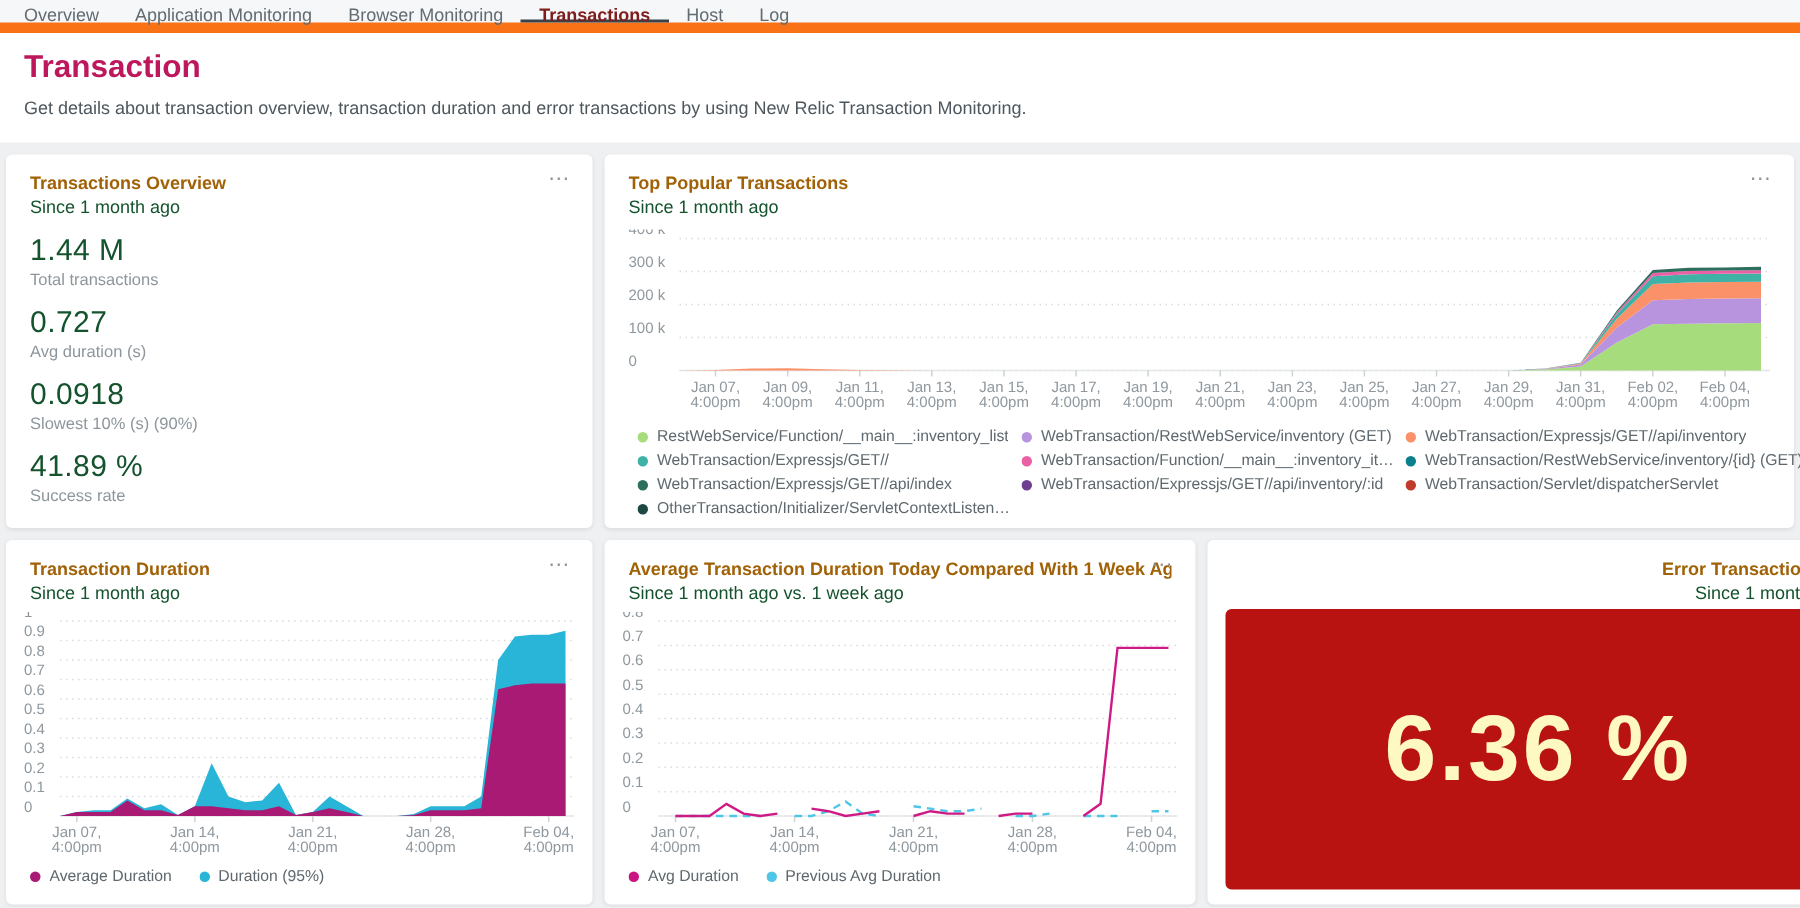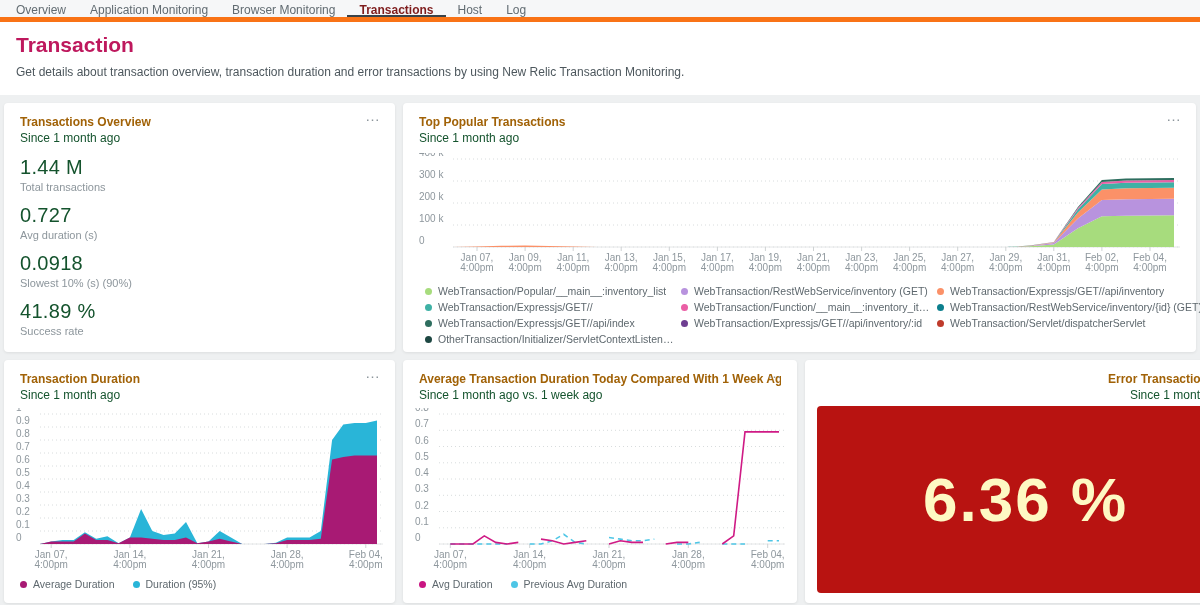--- a/index.html
+++ b/index.html
@@ -6,21 +6,21 @@
   html,body { width:1200px; height:605px; }
   body {
     position:relative; overflow:hidden;
     background:#eef0f1;
     font-family:"Liberation Sans", sans-serif;
     color:#2b353b;
   }
   
   .navbar {
     position:absolute; top:0; left:0; right:0; height:22px;
-    background:#f6f7f8; border-bottom:5px solid #f97316;
+    background:#f6f7f8; border-bottom:7px solid #f97316;
     display:flex; align-items:stretch; padding-left:4px;
   }
   .tab {
     font-size:12px; color:#616b71; padding:0 12px; line-height:20px;
     cursor:pointer; border-bottom:2px solid transparent; white-space:nowrap;
   }
   .tab.active { color:#7f1d1d; font-weight:700; border-bottom-color:#39434a; }
   
   .page-header {
     position:absolute; top:22px; left:0; right:0; height:73px;
@@ -181,21 +181,21 @@
       <path d="M34.0 94.0 L58.0 94.0 L82.1 94.0 L106.1 94.0 L130.1 94.0 L154.2 94.0 L178.2 94.0 L202.2 94.0 L226.3 94.0 L250.3 94.0 L274.3 94.0 L298.4 94.0 L322.4 94.0 L346.4 94.0 L370.5 94.0 L394.5 94.0 L418.5 94.0 L442.6 94.0 L466.6 94.0 L490.6 94.0 L514.7 94.0 L538.7 94.0 L562.7 94.0 L586.8 94.0 L610.8 93.0 L634.8 90.0 L658.9 65.4 L682.9 47.1 L706.9 46.3 L731.0 46.0 L755.0 45.8 L755.0 62.3 L731.0 62.5 L706.9 62.8 L682.9 63.2 L658.9 75.3 L634.8 91.4 L610.8 93.3 L586.8 94.0 L562.7 94.0 L538.7 94.0 L514.7 94.0 L490.6 94.0 L466.6 94.0 L442.6 94.0 L418.5 94.0 L394.5 94.0 L370.5 94.0 L346.4 94.0 L322.4 94.0 L298.4 94.0 L274.3 94.0 L250.3 94.0 L226.3 94.0 L202.2 94.0 L178.2 94.0 L154.2 94.0 L130.1 94.0 L106.1 94.0 L82.1 94.0 L58.0 94.0 L34.0 94.0 Z" fill="#b893de"></path>
       <path d="M34.0 94.0 L58.0 93.6 L82.1 92.7 L106.1 92.5 L130.1 93.1 L154.2 93.6 L178.2 93.9 L202.2 94.0 L226.3 94.0 L250.3 94.0 L274.3 94.0 L298.4 94.0 L322.4 94.0 L346.4 94.0 L370.5 94.0 L394.5 94.0 L418.5 94.0 L442.6 94.0 L466.6 94.0 L490.6 94.0 L514.7 94.0 L538.7 94.0 L562.7 94.0 L586.8 94.0 L610.8 92.8 L634.8 89.5 L658.9 59.5 L682.9 36.4 L706.9 35.3 L731.0 35.0 L755.0 34.8 L755.0 45.8 L731.0 46.0 L706.9 46.3 L682.9 47.1 L658.9 65.4 L634.8 90.0 L610.8 93.0 L586.8 94.0 L562.7 94.0 L538.7 94.0 L514.7 94.0 L490.6 94.0 L466.6 94.0 L442.6 94.0 L418.5 94.0 L394.5 94.0 L370.5 94.0 L346.4 94.0 L322.4 94.0 L298.4 94.0 L274.3 94.0 L250.3 94.0 L226.3 94.0 L202.2 94.0 L178.2 94.0 L154.2 94.0 L130.1 94.0 L106.1 94.0 L82.1 94.0 L58.0 94.0 L34.0 94.0 Z" fill="#fb9168"></path>
       <path d="M34.0 94.0 L58.0 93.6 L82.1 92.7 L106.1 92.5 L130.1 93.1 L154.2 93.6 L178.2 93.9 L202.2 94.0 L226.3 94.0 L250.3 94.0 L274.3 94.0 L298.4 94.0 L322.4 94.0 L346.4 94.0 L370.5 94.0 L394.5 94.0 L418.5 94.0 L442.6 94.0 L466.6 94.0 L490.6 94.0 L514.7 94.0 L538.7 94.0 L562.7 94.0 L586.8 94.0 L610.8 92.7 L634.8 89.2 L658.9 56.4 L682.9 31.1 L706.9 29.8 L731.0 29.5 L755.0 29.3 L755.0 34.8 L731.0 35.0 L706.9 35.3 L682.9 36.4 L658.9 59.5 L634.8 89.5 L610.8 92.8 L586.8 94.0 L562.7 94.0 L538.7 94.0 L514.7 94.0 L490.6 94.0 L466.6 94.0 L442.6 94.0 L418.5 94.0 L394.5 94.0 L370.5 94.0 L346.4 94.0 L322.4 94.0 L298.4 94.0 L274.3 94.0 L250.3 94.0 L226.3 94.0 L202.2 94.0 L178.2 93.9 L154.2 93.6 L130.1 93.1 L106.1 92.5 L82.1 92.7 L58.0 93.6 L34.0 94.0 Z" fill="#3fb1a5"></path>
       <path d="M34.0 94.0 L58.0 93.6 L82.1 92.7 L106.1 92.5 L130.1 93.1 L154.2 93.6 L178.2 93.9 L202.2 94.0 L226.3 94.0 L250.3 94.0 L274.3 94.0 L298.4 94.0 L322.4 94.0 L346.4 94.0 L370.5 94.0 L394.5 94.0 L418.5 94.0 L442.6 94.0 L466.6 94.0 L490.6 94.0 L514.7 94.0 L538.7 94.0 L562.7 94.0 L586.8 94.0 L610.8 92.7 L634.8 89.0 L658.9 55.1 L682.9 29.0 L706.9 27.6 L731.0 27.3 L755.0 27.1 L755.0 29.3 L731.0 29.5 L706.9 29.8 L682.9 31.1 L658.9 56.4 L634.8 89.2 L610.8 92.7 L586.8 94.0 L562.7 94.0 L538.7 94.0 L514.7 94.0 L490.6 94.0 L466.6 94.0 L442.6 94.0 L418.5 94.0 L394.5 94.0 L370.5 94.0 L346.4 94.0 L322.4 94.0 L298.4 94.0 L274.3 94.0 L250.3 94.0 L226.3 94.0 L202.2 94.0 L178.2 93.9 L154.2 93.6 L130.1 93.1 L106.1 92.5 L82.1 92.7 L58.0 93.6 L34.0 94.0 Z" fill="#ea5fa5"></path>
       <path d="M34.0 94.0 L58.0 93.6 L82.1 92.7 L106.1 92.5 L130.1 93.1 L154.2 93.6 L178.2 93.9 L202.2 94.0 L226.3 94.0 L250.3 94.0 L274.3 94.0 L298.4 94.0 L322.4 94.0 L346.4 94.0 L370.5 94.0 L394.5 94.0 L418.5 94.0 L442.6 94.0 L466.6 94.0 L490.6 94.0 L514.7 94.0 L538.7 94.0 L562.7 94.0 L586.8 94.0 L610.8 92.6 L634.8 88.9 L658.9 54.0 L682.9 27.0 L706.9 25.5 L731.0 25.3 L755.0 24.9 L755.0 27.1 L731.0 27.3 L706.9 27.6 L682.9 29.0 L658.9 55.1 L634.8 89.0 L610.8 92.7 L586.8 94.0 L562.7 94.0 L538.7 94.0 L514.7 94.0 L490.6 94.0 L466.6 94.0 L442.6 94.0 L418.5 94.0 L394.5 94.0 L370.5 94.0 L346.4 94.0 L322.4 94.0 L298.4 94.0 L274.3 94.0 L250.3 94.0 L226.3 94.0 L202.2 94.0 L178.2 93.9 L154.2 93.6 L130.1 93.1 L106.1 92.5 L82.1 92.7 L58.0 93.6 L34.0 94.0 Z" fill="#2e6e5f"></path>
     </svg>
   <div class="legend-grid">
     <div>
         <div class="li">
           <span class="dot" style="background: rgb(167, 220, 125);"></span>
-          <span class="lt">WebTransaction/Popular/__main__:inventory_list</span>
+          <span class="lt">RestWebService/Function/__main__:inventory_list</span>
         </div>
         <div class="li">
           <span class="dot" style="background: rgb(63, 177, 165);"></span>
           <span class="lt">WebTransaction/Expressjs/GET//</span>
         </div>
         <div class="li">
           <span class="dot" style="background: rgb(46, 110, 95);"></span>
           <span class="lt">WebTransaction/Expressjs/GET//api/index</span>
         </div>
         <div class="li">

